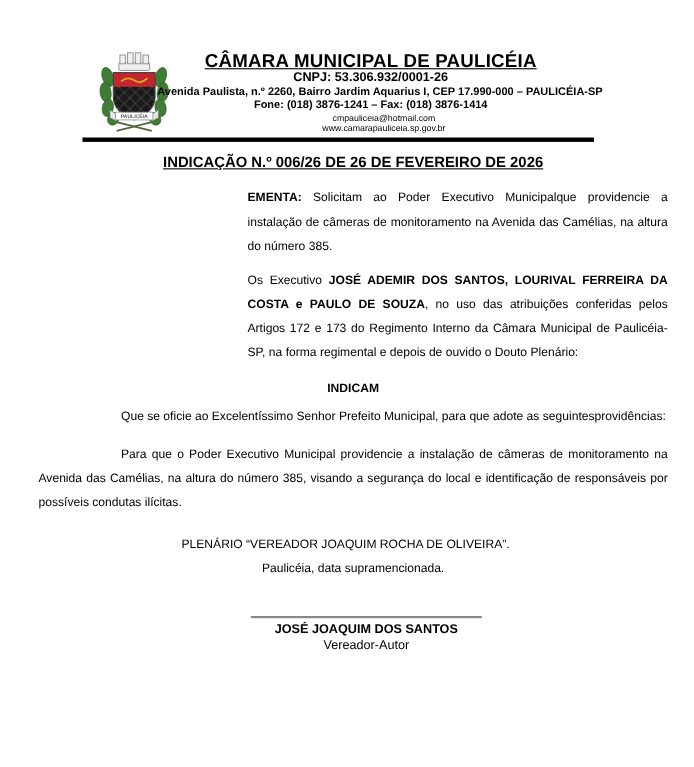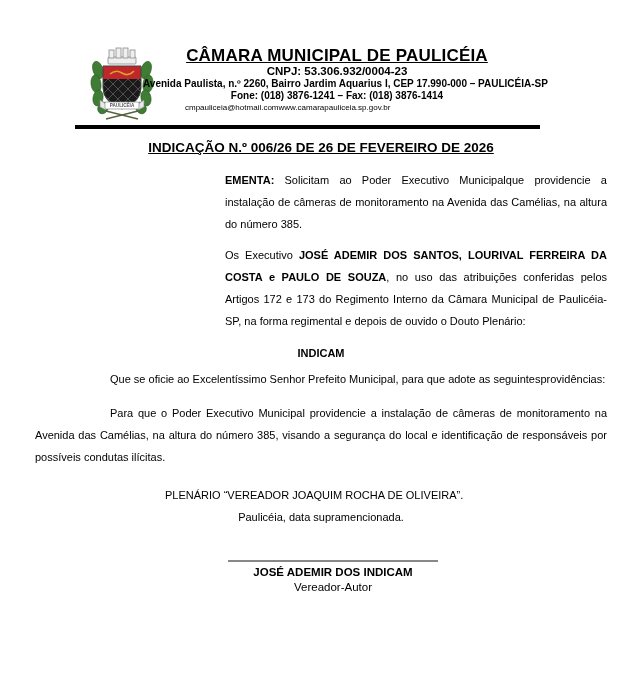--- a/index.html
+++ b/index.html
@@ -13,21 +13,21 @@
 
   
   .letterhead{position:relative;height:78px;}
   .logo{position:absolute;left:53px;top:0;width:68px;height:78px;}
   .header-text{position:absolute;left:108px;top:2px;width:388px;text-align:center;white-space:nowrap;}
   .org-name{font-size:17px;font-weight:bold;text-decoration:underline;letter-spacing:.2px;line-height:19px;}
   .state-line{font-size:14px;font-weight:bold;line-height:16px;}
   .cnpj-line{font-size:11.5px;font-weight:bold;line-height:13px;}
   .address-line{font-size:10px;font-weight:bold;line-height:12px;}
   .phone-line{font-size:10px;font-weight:bold;line-height:12px;}
-  .contact-row{display:flex;padding:1px 18px 0 42px;font-size:8px;line-height:9px;}
+  .contact-row{display:flex;justify-content:space-between;padding:1px 18px 0 42px;font-size:8px;line-height:9px;flex-direction:column;}
   .header-rule{margin:3px 0 0 40px;width:465px;height:4px;background:#000;}
 
   
   .doc-title{margin:10px 0 0 0;text-align:center;font-size:13.5px;font-weight:bold;text-decoration:underline;line-height:17px;}
 
   
   .indent-block{margin:13px 0 0 190px;width:382px;}
   .indent-block p{margin:0;font-size:11px;line-height:22px;text-align:justify;}
   .indent-block p + p{margin-top:9px;}
   .indicam{margin-top:10px;text-align:center;font-size:11px;font-weight:bold;line-height:22px;}
@@ -106,21 +106,21 @@
         <g>
           <path d="M12,56 L18,60 L18,66 L12,63 Z" fill="#e8e8e8" stroke="#8a8a8a" stroke-width="0.7"></path>
           <path d="M56,56 L50,60 L50,66 L56,63 Z" fill="#e8e8e8" stroke="#8a8a8a" stroke-width="0.7"></path>
           <rect x="17" y="58" width="34" height="7" rx="1" fill="#ffffff" stroke="#8a8a8a" stroke-width="0.7"></rect>
           <text x="34" y="63.4" text-anchor="middle" font-size="4.6" font-family="Liberation Sans, sans-serif" font-weight="bold" fill="#555">PAULICÉIA</text>
         </g>
       </svg>
     </div>
     <div class="header-text">
       <div class="org-name">CÂMARA MUNICIPAL DE PAULICÉIA</div>
-      <div class="cnpj-line">CNPJ: 53.306.932/0004-23</div>
+      <div class="cnpj-line">CNPJ: 53.306.932/0001-26</div>
       <div class="address-line">Avenida Paulista, n.º 2260, Bairro Jardim Aquarius I, CEP 17.990-000 – PAULICÉIA-SP</div>
       <div class="phone-line">Fone: (018) 3876-1241 – Fax: (018) 3876-1414</div>
       <div class="contact-row">
         <span class="email">cmpauliceia@hotmail.com</span>
         <span class="website">www.camarapauliceia.sp.gov.br</span>
       </div>
     </div>
   </header>
   <div class="header-rule"></div>
 
@@ -134,17 +134,17 @@
   <div class="indicam">INDICAM</div>
 
   <p class="body-para para-1">Que se oficie ao Excelentíssimo Senhor Prefeito Municipal, para que adote as seguintesprovidências:</p>
   <p class="body-para para-2">Para que o Poder Executivo Municipal providencie a instalação de câmeras de monitoramento na Avenida das Camélias, na altura do número 385, visando a segurança do local e identificação de responsáveis por possíveis condutas ilícitas.</p>
 
   <p class="plenary">PLENÁRIO “VEREADOR JOAQUIM ROCHA DE OLIVEIRA”.</p>
   <p class="date-line">Paulicéia, data supramencionada.</p>
 
   <div class="signature">
     <div class="sig-line"></div>
-    <div class="sig-name">JOSÉ ADEMIR DOS INDICAM</div>
+    <div class="sig-name">JOSÉ JOAQUIM DOS SANTOS</div>
     <div class="sig-role">Vereador-Autor</div>
   </div>
 
 </div>
 
 </body></html>

